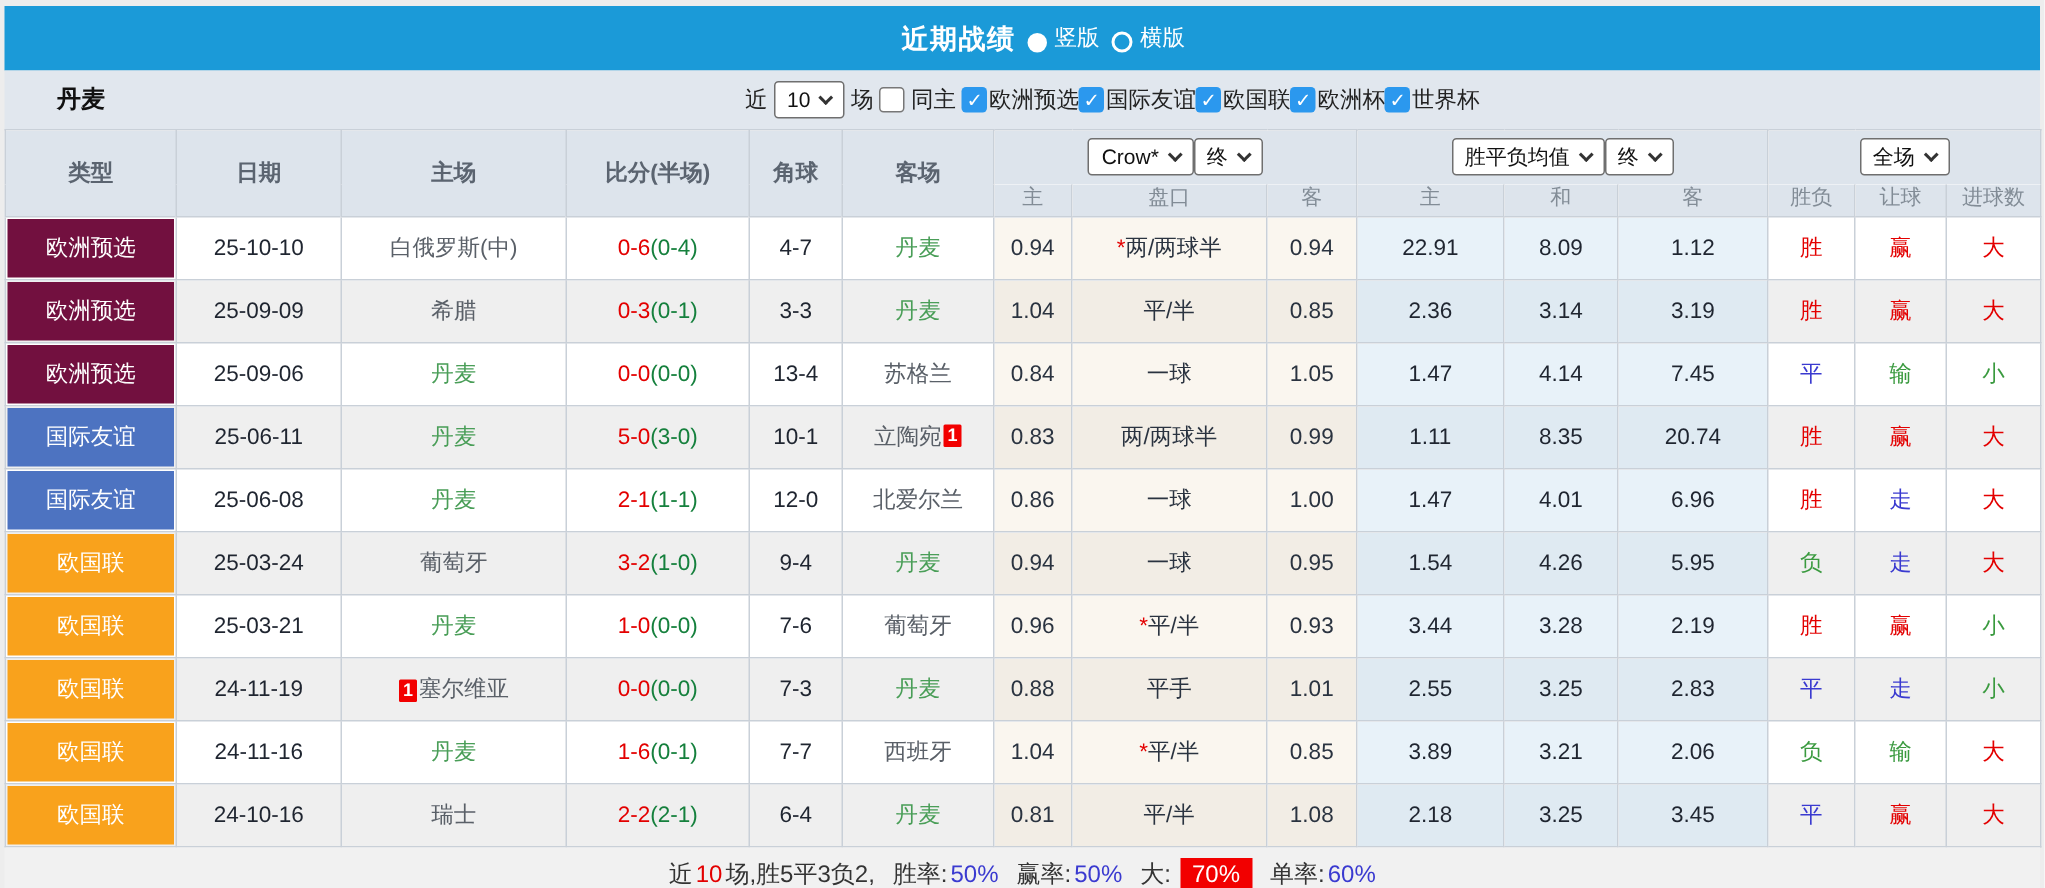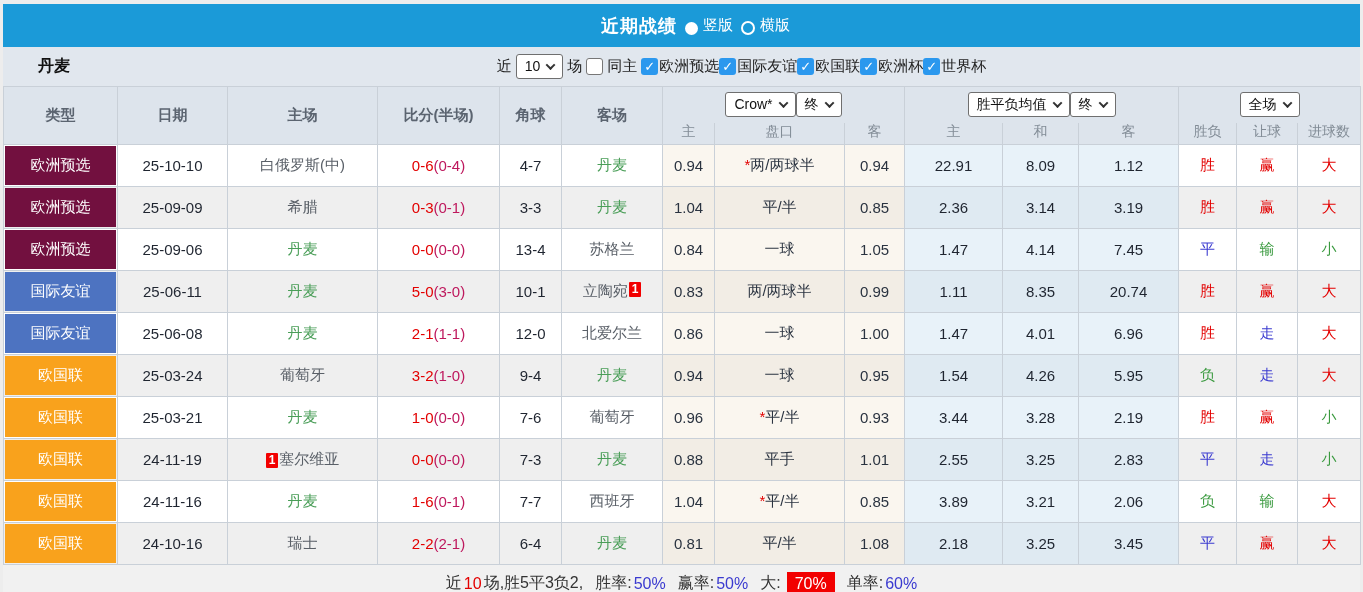--- a/index.html
+++ b/index.html
@@ -69,21 +69,21 @@
   tbody tr.alt td.g-odds{background:var(--creamalt);}
   tbody td.g-mean{background:var(--lblue);}
   tbody tr.alt td.g-mean{background:var(--lbluealt);text-align:center;}
   td.c-type{padding:1px; background:#fff;}
   tr.alt td.c-type{background:var(--rowalt);}
   .badge{height:39px; display:flex; align-items:center; justify-content:center;
          color:#fff; font-size:15px;}
   .badge.maroon{background:var(--maroon);} .badge.bblue{background:var(--badgeblue);}
   .badge.orange{background:var(--orange);}
   .tname.green{color:var(--teamgreen);} .tname.gray{color:var(--teamgray);}
-  .sc{color:var(--red);text-align:right;} .half{color:#be185d;}
+  .sc{color:var(--red);text-align:right;} .half{color:#15803d;}
   .star{color:var(--red);}
   .pan{color:#44505a;margin-top:36px;}
   td.red{color:var(--red);} td.blue{color:var(--blue);} td.green{color:var(--green);}
   .red1{display:inline-flex; background:var(--hl-red); color:#fff; font-size:12px; font-weight:bold;
         padding:0 3px; line-height:15px; border-radius:1px;}
   .red1:empty{display:none;}
   .red1.sup{vertical-align:text-top; margin-left:1px;}
   .red1.pre{margin-right:1px; vertical-align:baseline;}
 
   

